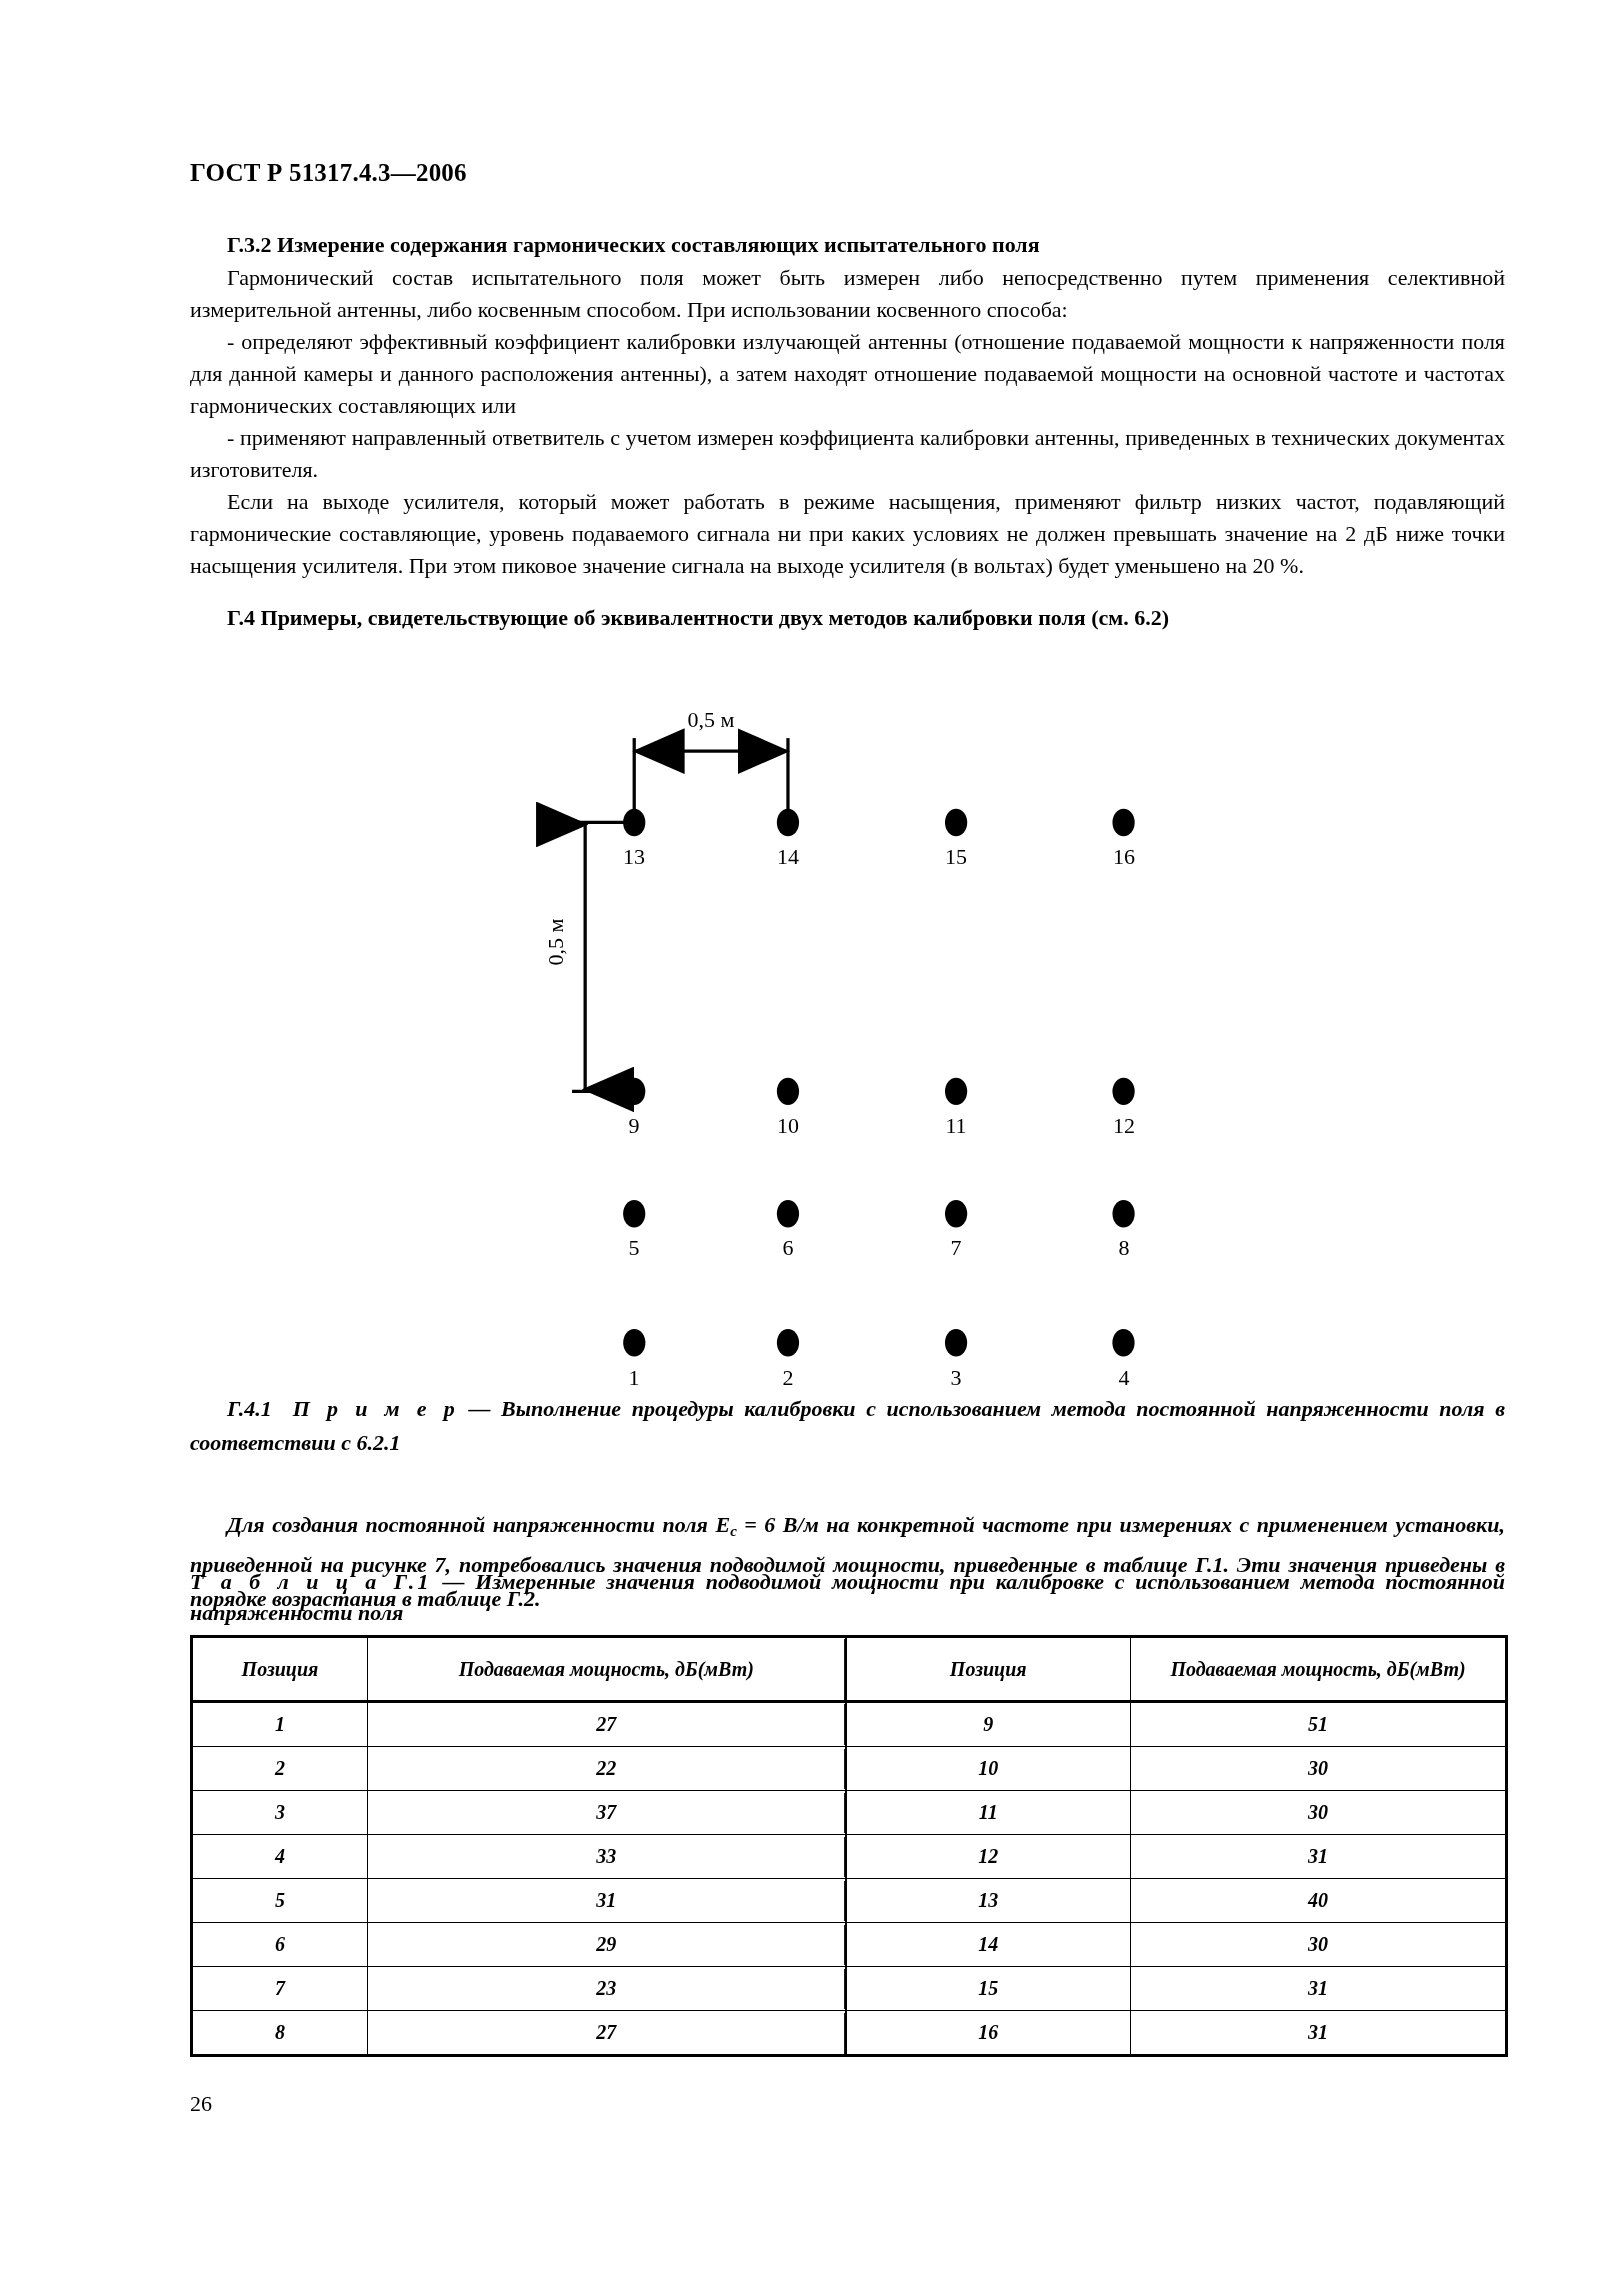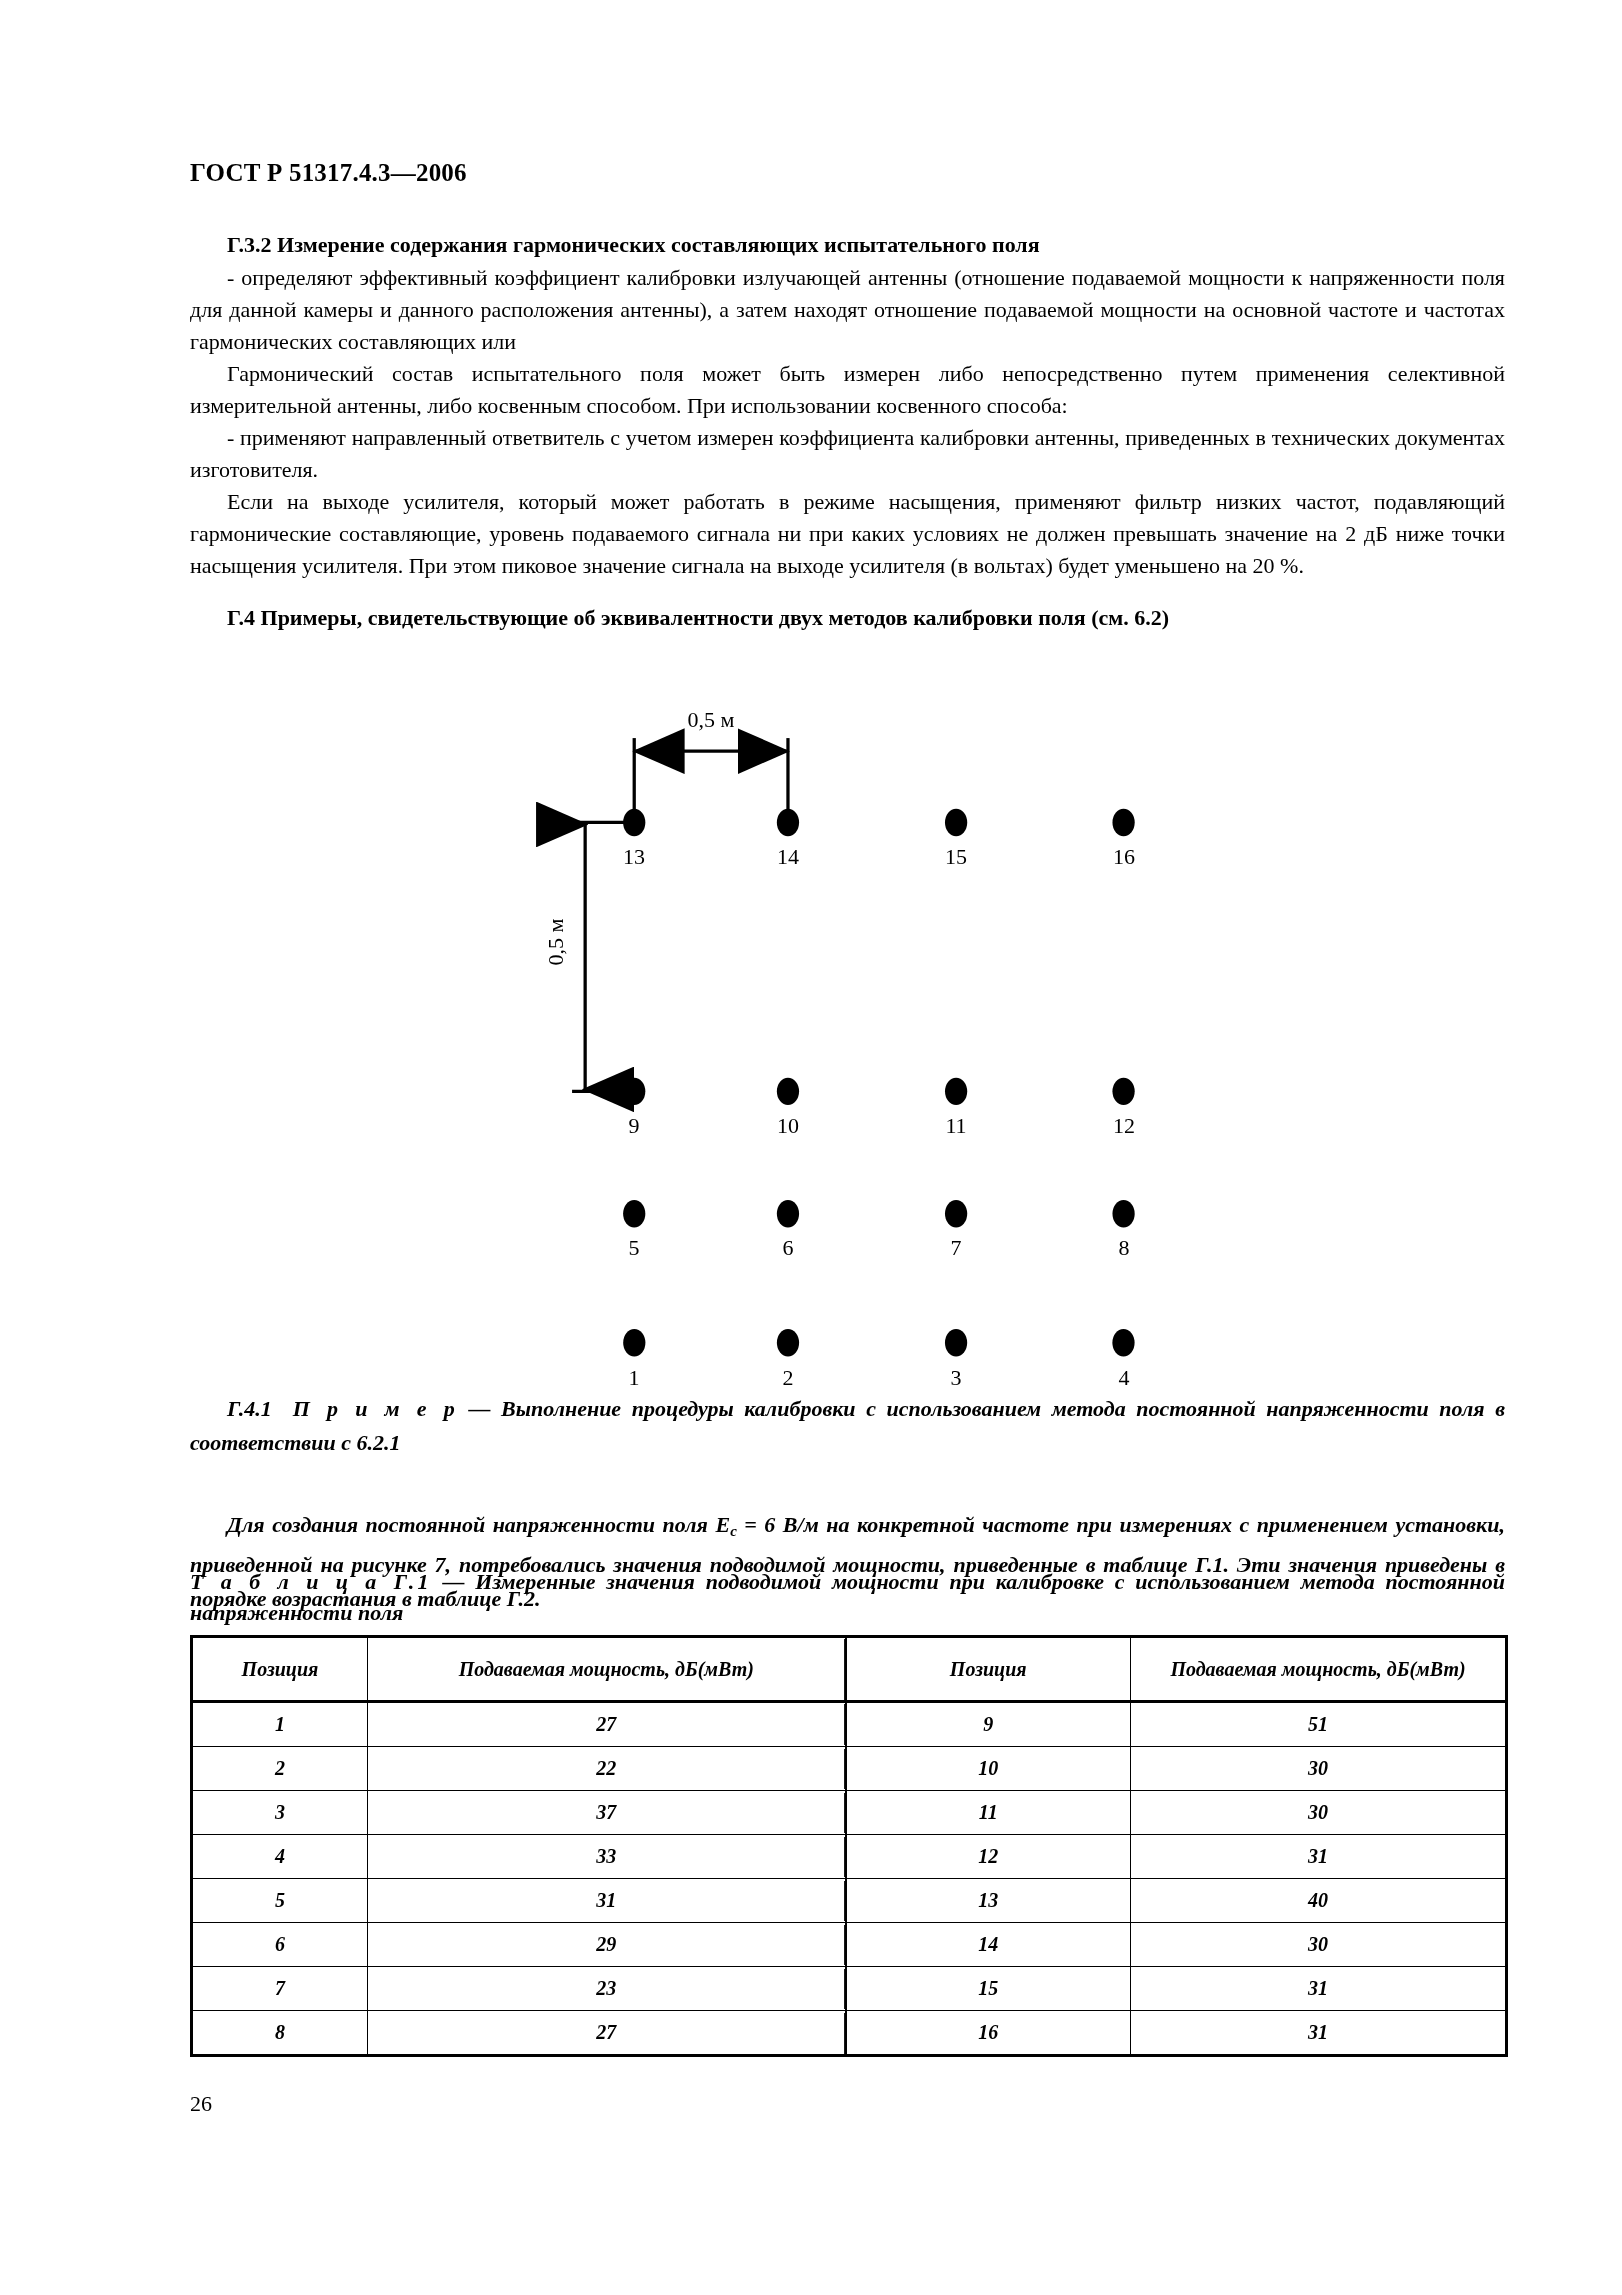--- a/index.html
+++ b/index.html
@@ -181,22 +181,22 @@
 </style>
 </head>
 <body>
 
 <div class="page">
 
   <div class="doc-header">ГОСТ Р 51317.4.3—2006</div>
 
   <div class="content">
     <p class="sec-head">Г.3.2  Измерение содержания гармонических составляющих испытательного поля</p>
+    <p class="indent">Гармонический состав испытательного поля может быть измерен либо непосредственно путем применения селективной измерительной антенны, либо косвенным способом. При использовании косвенного способа:</p>
     <p class="indent">- определяют эффективный коэффициент калибровки излучающей антенны (отношение подаваемой мощности к напряженности поля для данной камеры и данного расположения антенны), а затем находят отношение подаваемой мощности на основной частоте и частотах гармонических составляющих или</p>
-    <p class="indent">Гармонический состав испытательного поля может быть измерен либо непосредственно путем применения селективной измерительной антенны, либо косвенным способом. При использовании косвенного способа:</p>
     <p class="indent">- применяют направленный ответвитель с учетом измерен коэффициента калибровки антенны, приведенных в технических документах изготовителя.</p>
     <p class="indent">Если на выходе усилителя, который может работать в режиме насыщения, применяют фильтр низких частот, подавляющий гармонические составляющие, уровень подаваемого сигнала ни при каких условиях не должен превышать значение на 2 дБ ниже точки насыщения усилителя. При этом пиковое значение сигнала на выходе усилителя (в вольтах) будет уменьшено на 20 %.</p>
     <div class="spacer-md"></div>
     <p class="sec-head">Г.4  Примеры, свидетельствующие об эквивалентности двух методов калибровки поля (см. 6.2)</p>
     <div class="spacer-sm"></div>
   </div>
 
   <div class="figure">
     <svg class="fig-svg" width="1315" height="550" viewBox="0 0 2010 840">
       <defs>

